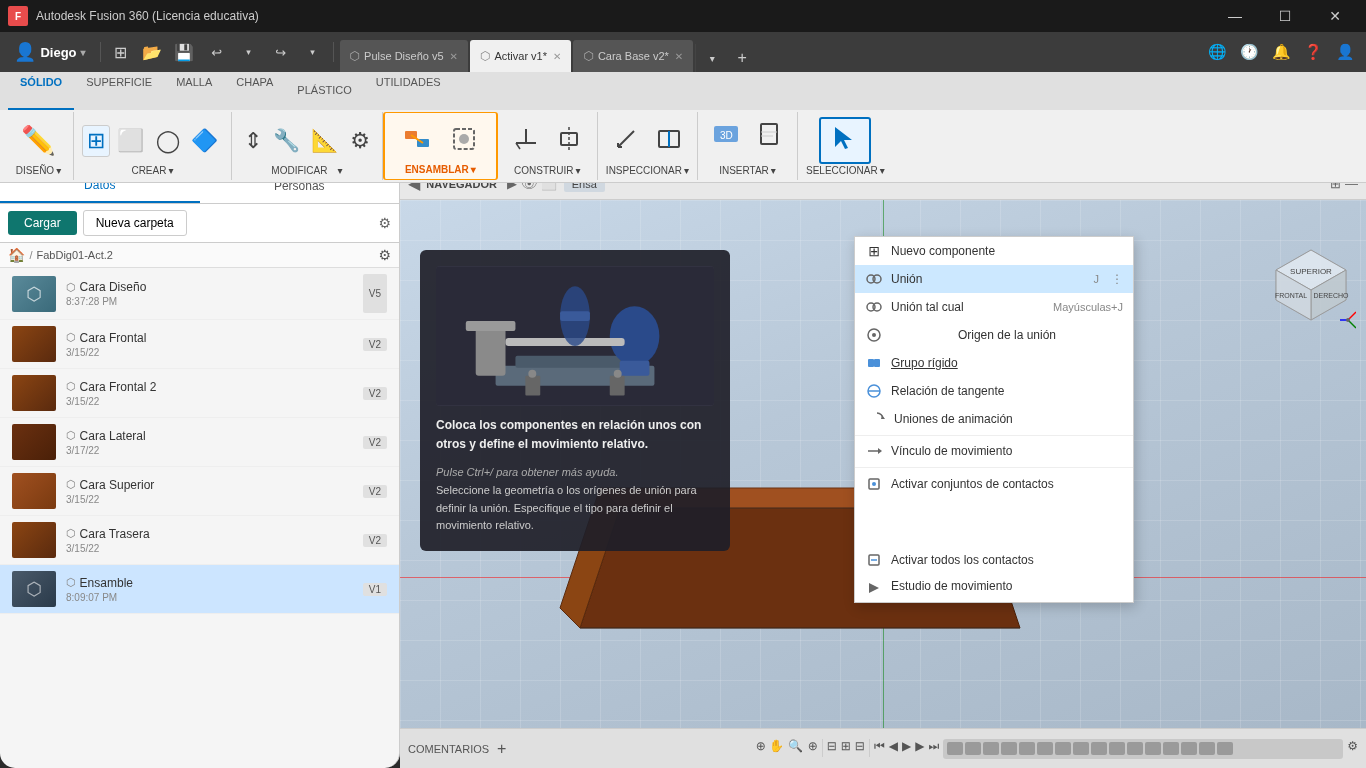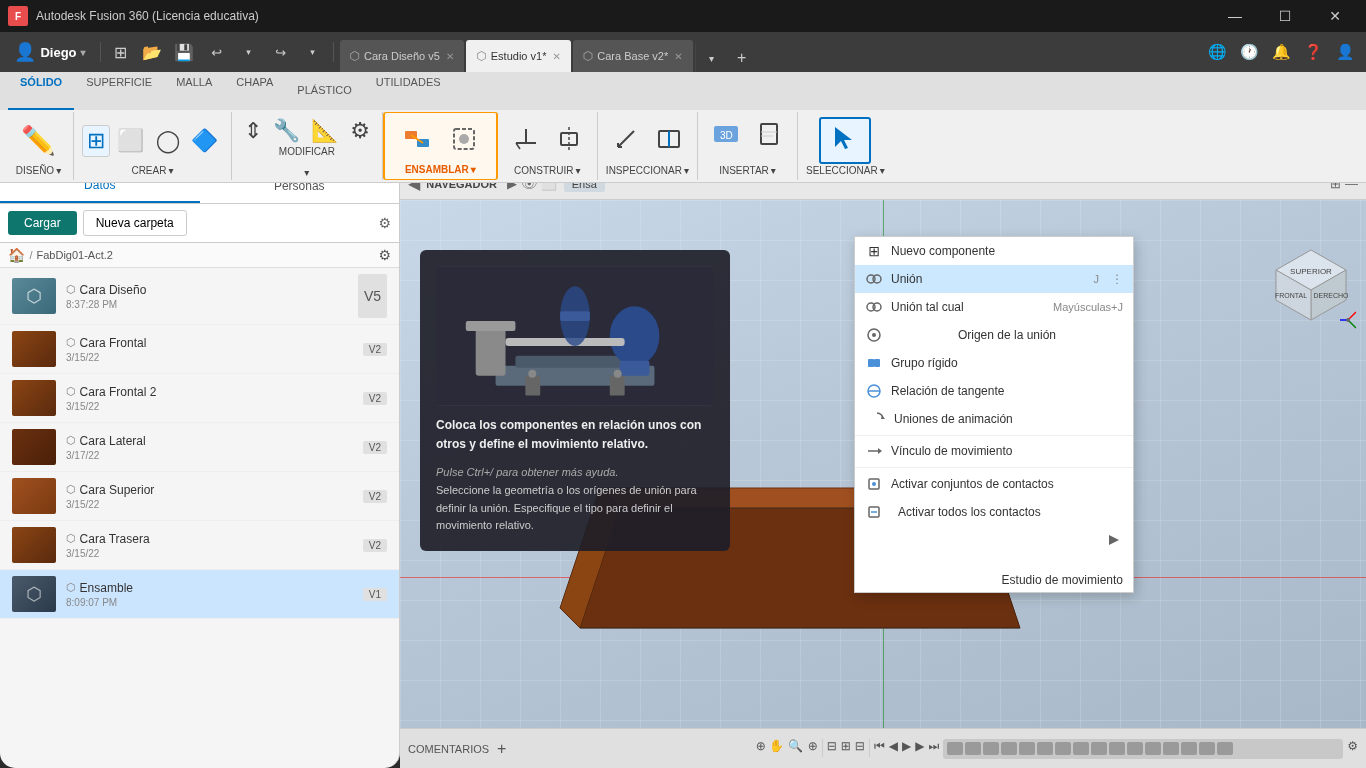--- a/index.html
+++ b/index.html
@@ -79,26 +79,26 @@
   <div class="icon-btn">💾</div>
   <div class="icon-btn" style="font-size:13px">↩</div>
   <div class="icon-btn" style="font-size:9px">▾</div>
   <div class="icon-btn" style="font-size:13px">↪</div>
   <div class="icon-btn" style="font-size:9px">▾</div>
   <div class="sep"></div>
 
   <div style="display:flex;gap:2px;align-items:flex-end;height:100%;padding-top:8px;">
     <div style="display:flex;align-items:center;gap:4px;padding:3px 10px;background:#555;color:#ccc;border-radius:3px 3px 0 0;cursor:pointer;font-size:11px;height:32px;">
       <span style="color:#aaa;font-size:12px">⬡</span>
-      <span>Cara Diseño v5</span>
+      <span>Pulse Diseño v5</span>
       <span style="font-size:10px;margin-left:2px;color:#999">✕</span>
     </div>
     <div style="display:flex;align-items:center;gap:4px;padding:3px 10px;background:#f0f0f0;color:#333;border-radius:3px 3px 0 0;cursor:pointer;font-size:11px;height:32px;">
       <span style="color:#888;font-size:12px">⬡</span>
-      <span>Estudio v1*</span>
+      <span>Activar v1*</span>
       <span style="font-size:10px;margin-left:2px;color:#999">✕</span>
     </div>
     <div style="display:flex;align-items:center;gap:4px;padding:3px 10px;background:#555;color:#ccc;border-radius:3px 3px 0 0;cursor:pointer;font-size:11px;height:32px;">
       <span style="color:#aaa;font-size:12px">⬡</span>
       <span>Cara Base v2*</span>
       <span style="font-size:10px;margin-left:2px;color:#999">✕</span>
     </div>
     <div style="width:1px;height:28px;background:#444"></div>
     <div class="icon-btn" style="font-size:10px">▾</div>
     <div class="icon-btn" style="font-size:16px">+</div>
@@ -167,21 +167,21 @@
         <div style="padding:2px 4px;cursor:pointer;border-radius:3px;">
           <span style="font-size:22px;color:#444">🔧</span>
         </div>
         <div style="padding:2px 4px;cursor:pointer;border-radius:3px;">
           <span style="font-size:22px;color:#444">📐</span>
         </div>
         <div style="padding:2px 4px;cursor:pointer;border-radius:3px;">
           <span style="font-size:22px;color:#444">⚙</span>
         </div>
       </div>
-      <div style="font-size:10px;color:#444;cursor:pointer;display:flex;align-items:center;gap:10px;flex-direction:column;">
+      <div style="font-size:10px;color:#444;cursor:pointer;display:flex;align-items:center;gap:10px;">
         <span>MODIFICAR</span>
         <span>▾</span>
       </div>
     </div>
 
     <div style="display:flex;flex-direction:column;align-items:center;border-right:2px solid #f90;border-left:2px solid #f90;border-top:1px solid #f90;border-bottom:1px solid #f90;padding:4px 10px;min-width:90px;background:#fff8ee;border-radius:3px;position:relative;">
       <div style="display:flex;gap:3px;flex:1;align-items:center;">
         <div style="padding:2px 6px;cursor:pointer;border-radius:3px;">
           <svg width="32" height="32" viewBox="0 0 32 32">
             <rect x="4" y="8" width="12" height="8" rx="1" fill="#e65c00" opacity="0.8"></rect>
@@ -315,21 +315,21 @@
       <div style="width:44px;height:36px;background:linear-gradient(135deg,#5a8a9a,#3a6a7a);border-radius:2px;flex-shrink:0;display:flex;align-items:center;justify-content:center;overflow:hidden;">
         <span style="font-size:18px;color:rgba(255,255,255,0.7)">⬡</span>
       </div>
       <div style="flex:1;">
         <div style="font-size:12px;color:#333;font-weight:500;display:flex;align-items:center;gap:4px;">
           <span style="color:#888;font-size:11px">⬡</span>
           <span>Cara Diseño</span>
         </div>
         <div style="font-size:10px;color:#888;margin-top:2px;">8:37:28 PM</div>
       </div>
-      <span style="font-size:14px;background:#e0e0e0;padding:14px 6px;border-radius:2px;color:#555;">V5</span>
+      <span style="font-size:10px;background:#e0e0e0;padding:14px 6px;border-radius:2px;color:#555;">V5</span>
     </div>
 
     <div style="display:flex;align-items:center;padding:6px 12px;gap:10px;cursor:pointer;border-bottom:1px solid #eee;">
       <div style="width:44px;height:36px;background:linear-gradient(135deg,#8b4513,#5a2a0e);border-radius:2px;flex-shrink:0;"></div>
       <div style="flex:1;">
         <div style="font-size:12px;color:#333;font-weight:500;display:flex;align-items:center;gap:4px;">
           <span style="color:#888;font-size:11px">⬡</span>
           <span>Cara Frontal</span>
         </div>
         <div style="font-size:10px;color:#888;margin-top:2px;">3/15/22</div>
@@ -534,21 +534,21 @@
     <div style="display:flex;align-items:center;padding:5px 10px;gap:8px;cursor:pointer;font-size:12px;color:#333;text-align:center;">
       <span style="width:18px;height:18px;display:flex;align-items:center;justify-content:center;">
         <svg width="16" height="16">
             <circle cx="8" cy="8" r="6" fill="none" stroke="#666" stroke-width="1.5"></circle>
             <circle cx="8" cy="8" r="2" fill="#666"></circle>
           </svg>
       </span>
       <span style="flex:1;">Origen de la unión</span>
     </div>
 
-    <div style="display:flex;align-items:center;padding:5px 10px;gap:8px;cursor:pointer;font-size:12px;color:#333;">
+    <div style="display:flex;align-items:center;padding:5px 10px;gap:8px;cursor:pointer;font-size:12px;color:#333;text-decoration:underline;">
       <span style="width:18px;height:18px;display:flex;align-items:center;justify-content:center;">
         <svg width="16" height="16">
             <rect x="2" y="4" width="6" height="8" rx="1" fill="#4a90d9"></rect>
             <rect x="8" y="4" width="6" height="8" rx="1" fill="#4a90d9"></rect>
           </svg>
       </span>
       <span style="flex:1;">Grupo rígido</span>
     </div>
 
     <div style="display:flex;align-items:center;padding:5px 10px;gap:8px;cursor:pointer;font-size:12px;color:#333;">
@@ -586,31 +586,31 @@
     <div style="display:flex;align-items:center;padding:5px 10px;gap:8px;cursor:pointer;font-size:12px;color:#333;">
       <span style="width:18px;height:18px;display:flex;align-items:center;justify-content:center;">
         <svg width="16" height="16">
             <rect x="3" y="3" width="10" height="10" rx="1" fill="none" stroke="#666" stroke-width="1.5"></rect>
             <circle cx="8" cy="8" r="2" fill="#4a90d9"></circle>
           </svg>
       </span>
       <span style="flex:1;">Activar conjuntos de contactos</span>
     </div>
 
-    <div style="display:flex;align-items:center;padding:5px 10px;gap:15px;cursor:pointer;font-size:12px;color:#333;">
+    <div style="display:flex;align-items:center;padding:5px 10px;gap:8px;cursor:pointer;font-size:12px;color:#333;margin-top:48px;">
       <span style="width:18px;height:18px;display:flex;align-items:center;justify-content:center;">
         <svg width="16" height="16">
             <rect x="3" y="3" width="10" height="10" rx="1" fill="none" stroke="#666" stroke-width="1.5"></rect>
             <line x1="5" y1="8" x2="11" y2="8" stroke="#4a90d9" stroke-width="1.5"></line>
           </svg>
       </span>
       <span style="flex:1;">Activar todos los contactos</span>
     </div>
 
-    <div style="display:flex;align-items:flex-end;padding:5px 10px;gap:24px;cursor:pointer;font-size:12px;color:#333;flex-direction:column;">
+    <div style="display:flex;align-items:flex-start;padding:5px 10px;gap:8px;cursor:pointer;font-size:12px;color:#333;">
       <span style="width:18px;height:18px;display:flex;align-items:center;justify-content:center;">
         <svg width="16" height="16">
             <polygon points="3,3 13,8 3,13" fill="#666"></polygon>
           </svg>
       </span>
       <span style="flex:1;">Estudio de movimiento</span>
     </div>
   </div>
 
   <div id="comments-bar" style="position:absolute;bottom:0;left:0;right:0;height:40px;background:#e0e0e0;border-top:1px solid #ccc;display:flex;align-items:center;padding:0 8px;gap:4px;z-index:10;">

